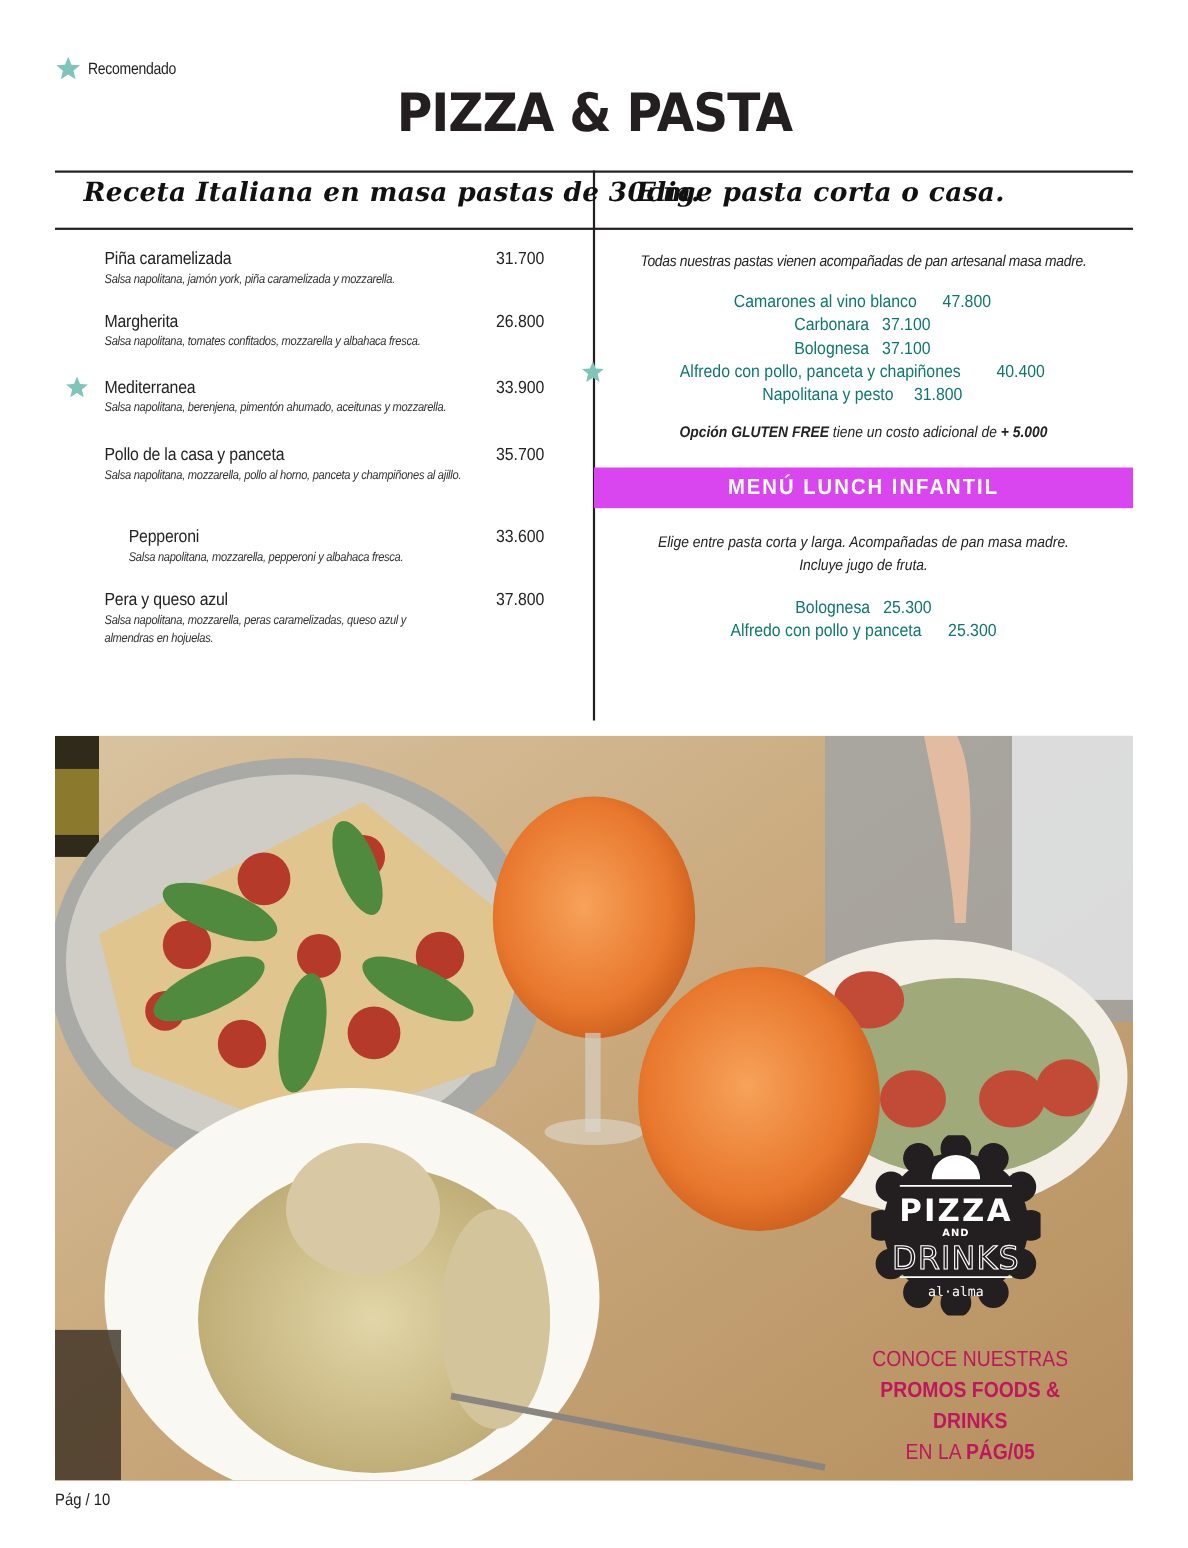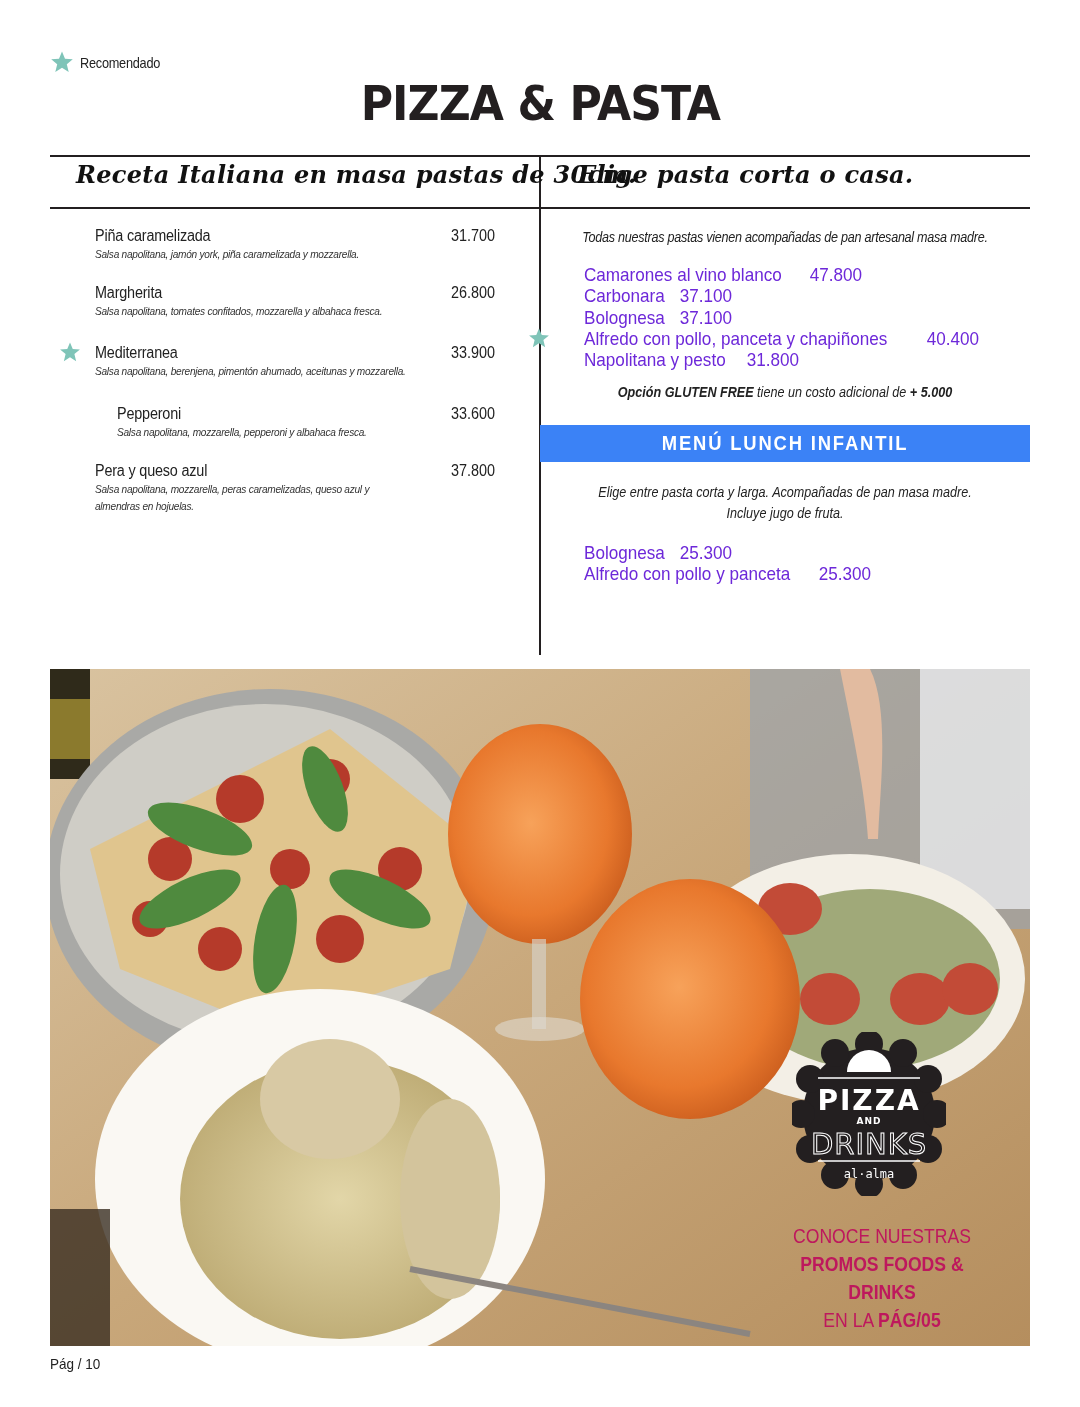--- a/index.html
+++ b/index.html
@@ -22,29 +22,29 @@
   .col-left { position: absolute; left: 95px; top: 226px; width: 400px; }
   .pizza-item { position: relative; margin-bottom: 0; }
   .item-name { font-size: 16px; color: #222; line-height: 20px; letter-spacing: -0.2px; transform: scaleX(0.9); transform-origin: left; white-space: nowrap; display: block; }
   .item-price { position: absolute; right: 0; top: 0; font-size: 16px; line-height: 20px; color: #222; transform: scaleX(0.9); transform-origin: right; }
   .item-desc { font-style: italic; font-size: 11.5px; line-height: 17px; color: #333; width: 330px; letter-spacing: -0.3px; transform: scaleX(0.88); transform-origin: left; width: 360px; }
   .item-star { position: absolute; left: -36px; top: -2px; width: 22px; height: 22px; }
 
   .col-right { position: absolute; left: 542px; top: 226px; width: 486px; }
   .intro { font-style: italic; font-size: 14px; color: #222; text-align: center; letter-spacing: -0.3px; line-height: 22px; transform: scaleX(0.9); }
   .pasta-list { margin-top: 16px; padding-left: 42px; padding-right: 44px; }
-  .pasta-row { position: relative; display: flex; justify-content: flex-start; font-size: 19px; line-height: 21.3px; color: #6d28d9; }
+  .pasta-row { position: relative; display: flex; justify-content: center; font-size: 16px; line-height: 21.3px; color: #0f766e; }
   .pasta-row .pn { transform: scaleX(0.9); transform-origin: left; white-space: nowrap; }
   .pasta-row .pp { transform: scaleX(0.9); transform-origin: right; }
   .pasta-star { position: absolute; left: -56px; top: -1px; width: 22px; height: 22px; }
 
   .gluten { margin-top: 14px; text-align: center; font-style: italic; font-size: 14px; color: #222; transform: scaleX(0.9); }
   .gluten b { font-weight: bold; }
 
-  .section-bar { position: absolute; left: 540px; top: 425px; width: 490px; height: 37px; background: #3b82f6; color: #fff; text-align: center; font-weight: bold; font-size: 20px; line-height: 37px; letter-spacing: 2px; }
+  .section-bar { position: absolute; left: 540px; top: 425px; width: 490px; height: 37px; background: #d946ef; color: #fff; text-align: center; font-weight: bold; font-size: 20px; line-height: 37px; letter-spacing: 2px; }
   .section-bar span { display: inline-block; transform: scaleX(0.92); }
 
   .kids-intro { position: absolute; left: 542px; top: 482px; width: 486px; font-style: italic; font-size: 14px; line-height: 21px; text-align: center; color: #222; transform: scaleX(0.9); }
   .kids-list { position: absolute; left: 584px; top: 542px; width: 402px; }
 
   .photo { position: absolute; left: 50px; top: 669px; width: 980px; height: 677px; overflow: hidden; background: #c9a97d; }
   .photo svg { display: block; }
 
   .badge { position: absolute; left: 792px; top: 1032px; width: 154px; height: 164px; }
   .promo { position: absolute; left: 752px; top: 1222px; width: 260px; text-align: center; color: #be185d; line-height: 28px; }
@@ -89,20 +89,25 @@
   </div>
   <div class="pizza-item" style="height:61px;">
     <span class="item-star">
       <svg viewBox="0 0 24 24">
           <polygon points="12,1.5 15,8.8 22.8,9.3 16.8,14.3 18.7,22 12,17.8 5.3,22 7.2,14.3 1.2,9.3 9,8.8" fill="#7fc4b8"></polygon>
         </svg>
     </span>
     <span class="item-name">Mediterranea</span>
     <span class="item-price">33.900</span>
     <div class="item-desc">Salsa napolitana, berenjena, pimentón ahumado, aceitunas y mozzarella.</div>
+  </div>
+  <div class="pizza-item" style="height:75px;">
+    <span class="item-name">Pollo de la casa y panceta</span>
+    <span class="item-price">35.700</span>
+    <div class="item-desc" style="width:370px;">Salsa napolitana, mozzarella, pollo al horno, panceta y champiñones al ajillo.</div>
   </div>
   <div class="pizza-item" style="height:57px;margin-left:22px;">
     <span class="item-name">Pepperoni</span>
     <span class="item-price">33.600</span>
     <div class="item-desc">Salsa napolitana, mozzarella, pepperoni y albahaca fresca.</div>
   </div>
   <div class="pizza-item" style="height:60px;">
     <span class="item-name">Pera y queso azul</span>
     <span class="item-price">37.800</span>
     <div class="item-desc" style="width:320px;">Salsa napolitana, mozzarella, peras caramelizadas, queso azul y almendras en hojuelas.</div>

